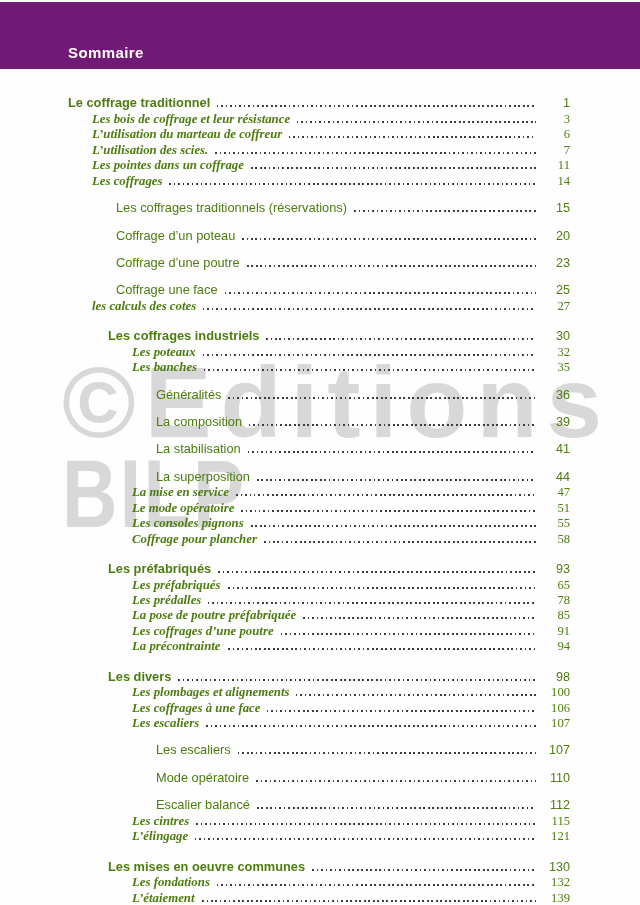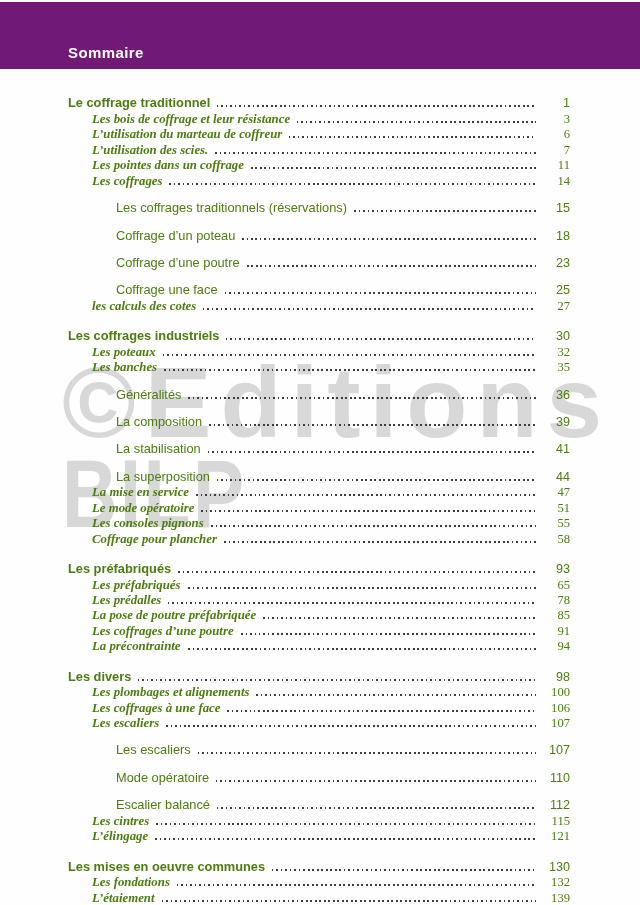--- a/index.html
+++ b/index.html
@@ -50,21 +50,21 @@
     letter-spacing: 3px;
     transform: scaleX(0.80);
     transform-origin: left top;
   }
   
   .toc {
     position: absolute; left: 0; top: 95px;
     width: 640px;
     z-index: 1;
   }
-  .toc-section + .toc-section { margin-top: 15px; }
+  .toc-section + .toc-section { margin-top: 15px; padding-left: 40px; }
   .toc-row {
     display: flex;
     align-items: flex-end;
     height: 15.45px;
     padding-right: 70px;
     box-sizing: border-box;
     color: #4d7c0f;
     font-size: 12.8px;
   }
   .toc-row.level-1 { padding-left: 68px;  font-weight: bold; }
@@ -138,21 +138,21 @@
     <span class="entry-page">14</span>
   </div>
         <div class="toc-row level-3">
     <span class="entry-label">Les coffrages traditionnels (réservations)</span>
     <span class="leader"></span>
     <span class="entry-page">15</span>
   </div>
         <div class="toc-row level-3">
     <span class="entry-label">Coffrage d’un poteau</span>
     <span class="leader"></span>
-    <span class="entry-page">18</span>
+    <span class="entry-page">20</span>
   </div>
         <div class="toc-row level-3">
     <span class="entry-label">Coffrage d’une poutre</span>
     <span class="leader"></span>
     <span class="entry-page">23</span>
   </div>
         <div class="toc-row level-3">
     <span class="entry-label">Coffrage une face</span>
     <span class="leader"></span>
     <span class="entry-page">25</span>

